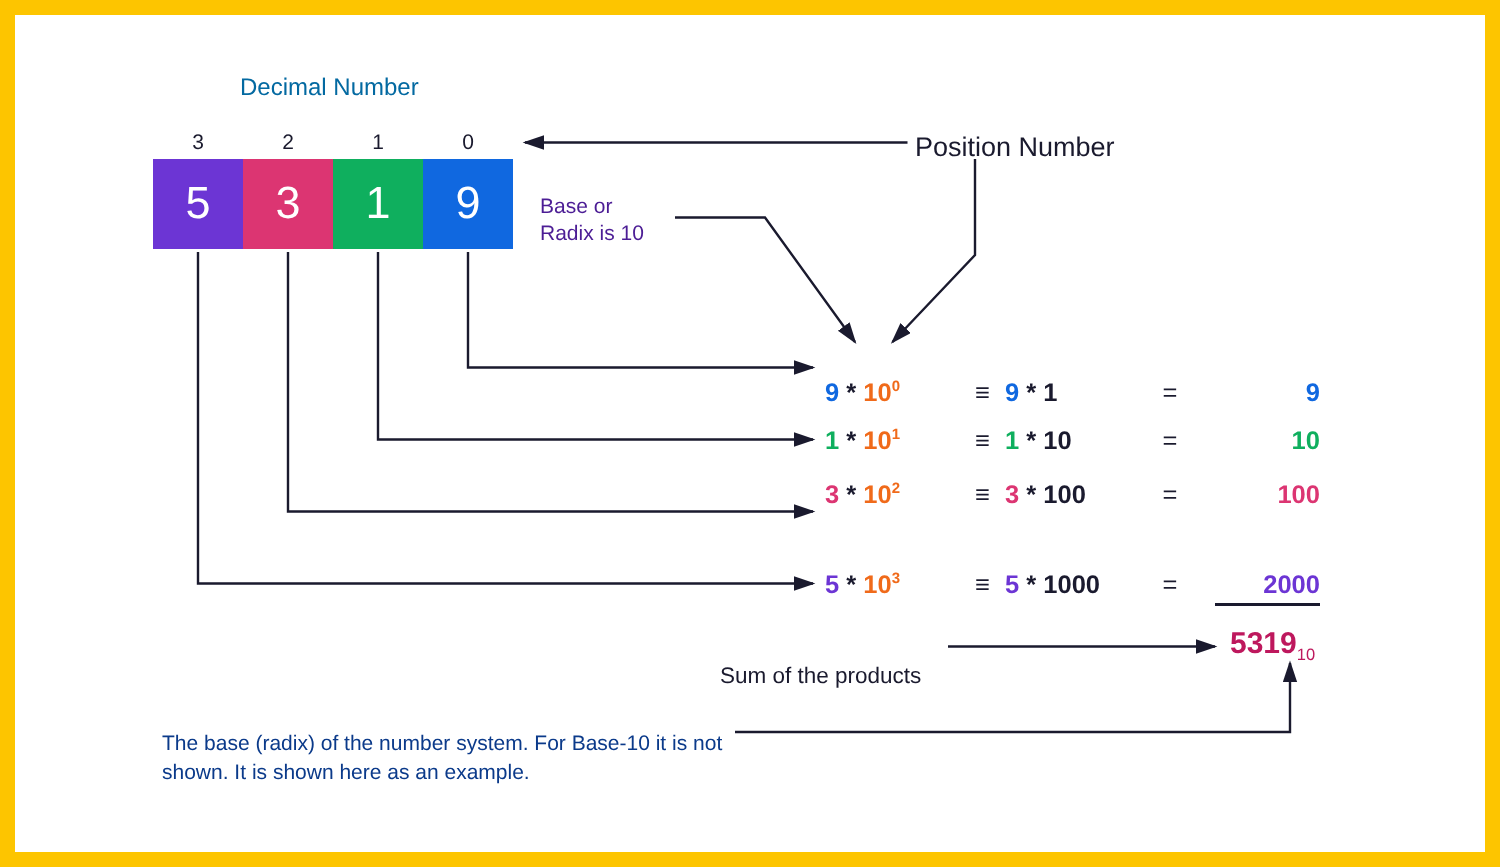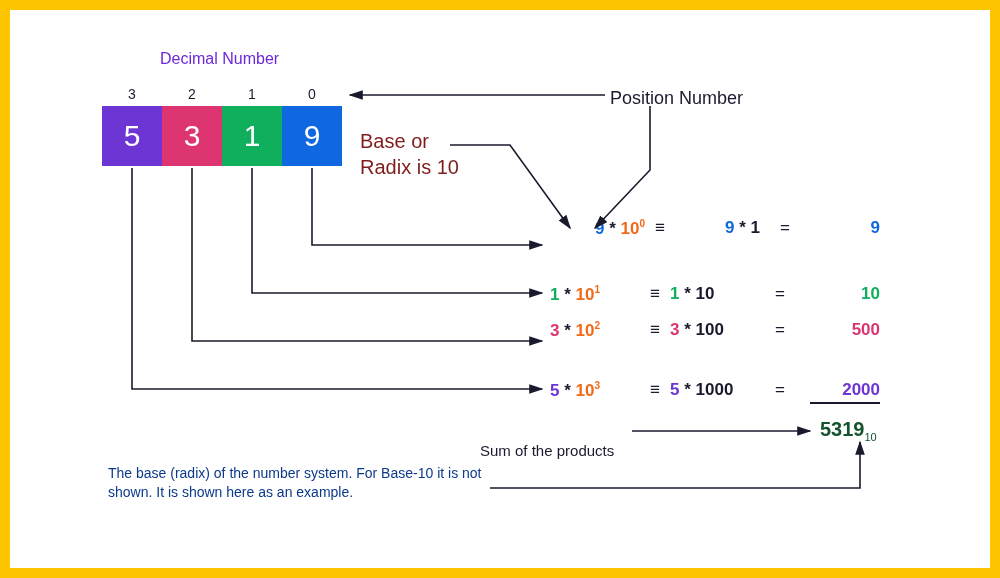--- a/index.html
+++ b/index.html
@@ -7,66 +7,66 @@
   body {
     width:1000px; height:578px;
     font-family: -apple-system, BlinkMacSystemFont, "Segoe UI", Arial, sans-serif;
     background:#fff;
   }
   .frame {
     position:absolute; left:0; top:0; width:1000px; height:578px;
     border:10px solid #fdc500;
   }
   .stage { position:absolute; left:10px; top:10px; width:980px; height:558px; }
-  .title-decimal { position:absolute; left:150px; top:40px; font-size:16px; color:#6d28d9; }
+  .title-decimal { position:absolute; left:150px; top:40px; font-size:16px; color:#0369a1; }
   .posnum { position:absolute; top:76px; font-size:14px; color:#1a1a2e; text-align:center; width:60px; }
   .p3 { left:92px; }
   .p2 { left:152px; }
   .p1 { left:212px; }
   .p0 { left:272px; }
 
   .box { position:absolute; top:96px; width:60px; height:60px;
          color:#fff; font-size:30px; font-weight:400;
          display:flex; align-items:center; justify-content:center; }
   .b5 { left:92px;  background:#6c35d4; }
   .b3 { left:152px; background:#dc3572; }
   .b1 { left:212px; background:#0faf5e; }
   .b9 { left:272px; background:#1068e0; }
 
   .label-position { position:absolute; left:600px; top:78px; font-size:18px; color:#1a1a2e; }
-  .label-base { position:absolute; left:350px; top:118px; font-size:20px; line-height:1.3; color:#7f1d1d; }
+  .label-base { position:absolute; left:350px; top:118px; font-size:14px; line-height:1.3; color:#4c1d95; }
 
   .eqrow { position:absolute; font-size:17px; color:#1a1a2e; }
   .eqrow .d { font-weight:700; }
   .eqrow .ten { font-weight:700; color:#f06a1a; }
   .eqrow sup { font-size:10px; vertical-align:super; font-weight:700; }
 
   .col-a { position:absolute; left:540px; width:95px; text-align:left; }
   .col-b { position:absolute; left:635px; width:20px; text-align:center; }
   .col-c { position:absolute; left:660px; width:90px; text-align:left; }
   .col-d { position:absolute; left:760px; width:20px; text-align:center; }
   .col-e { position:absolute; left:800px; width:70px; text-align:right; }
 
-  .row0 { top:208px;text-align:right; }
+  .row0 { top:242px; }
   .row1 { top:274px; }
   .row2 { top:310px; }
   .row3 { top:370px; }
 
   .c-blue   { color:#1068e0; }
   .c-green  { color:#0faf5e; }
   .c-pink   { color:#dc3572; }
   .c-purple { color:#6c35d4; }
   .bold { font-weight:700; }
 
   .underline5000 { position:absolute; left:800px; top:392px; width:70px; border-top:2px solid #1a1a2e; }
   .sum-label { position:absolute; left:470px; top:432px; font-size:15px; color:#1a1a2e; }
-  .sum-value { position:absolute; left:810px; top:408px; font-size:20px; font-weight:700; color:#14532d; }
+  .sum-value { position:absolute; left:810px; top:408px; font-size:20px; font-weight:700; color:#be185d; }
   .sum-value sub { font-size:11px; vertical-align:sub; font-weight:400; }
 
-  .footnote { position:absolute; left:98px; top:454px; width:380px; font-size:14px; line-height:1.35; color:#0b3a8a; }
+  .footnote { position:absolute; left:98px; top:476px; width:380px; font-size:14px; line-height:1.35; color:#0b3a8a; }
 
   .logo { position:absolute; right:22px; bottom:16px; font-size:26px; font-weight:800; color:#0b3a8a; letter-spacing:-0.5px; }
   .logo .dot { display:inline-block; width:28px; height:28px; border-radius:50%; background:#0b3a8a; color:#fff; text-align:center; line-height:28px; font-size:18px; font-weight:700; margin-right:-2px; vertical-align:-3px; }
 
   svg.wires { position:absolute; left:0; top:0; pointer-events:none; }
 </style>
 </head>
 <body>
 
 <div class="frame"></div>
@@ -117,21 +117,21 @@
   <div class="eqrow row2 col-a">
     <span class="d c-pink bold">3</span>
     <span class="bold"> * </span>
     <span class="ten">10</span><sup class="ten">2</sup>
   </div>
   <div class="eqrow row2 col-b eq3">≡</div>
   <div class="eqrow row2 col-c">
     <span class="bold"><span class="c-pink">3</span> * 100</span>
   </div>
   <div class="eqrow row2 col-d">=</div>
-  <div class="eqrow row2 col-e bold c-pink">500</div>
+  <div class="eqrow row2 col-e bold c-pink">100</div>
 
   <div class="eqrow row3 col-a">
     <span class="d c-purple bold">5</span>
     <span class="bold"> * </span>
     <span class="ten">10</span><sup class="ten">3</sup>
   </div>
   <div class="eqrow row3 col-b eq3">≡</div>
   <div class="eqrow row3 col-c">
     <span class="bold"><span class="c-purple">5</span> * 1000</span>
   </div>

